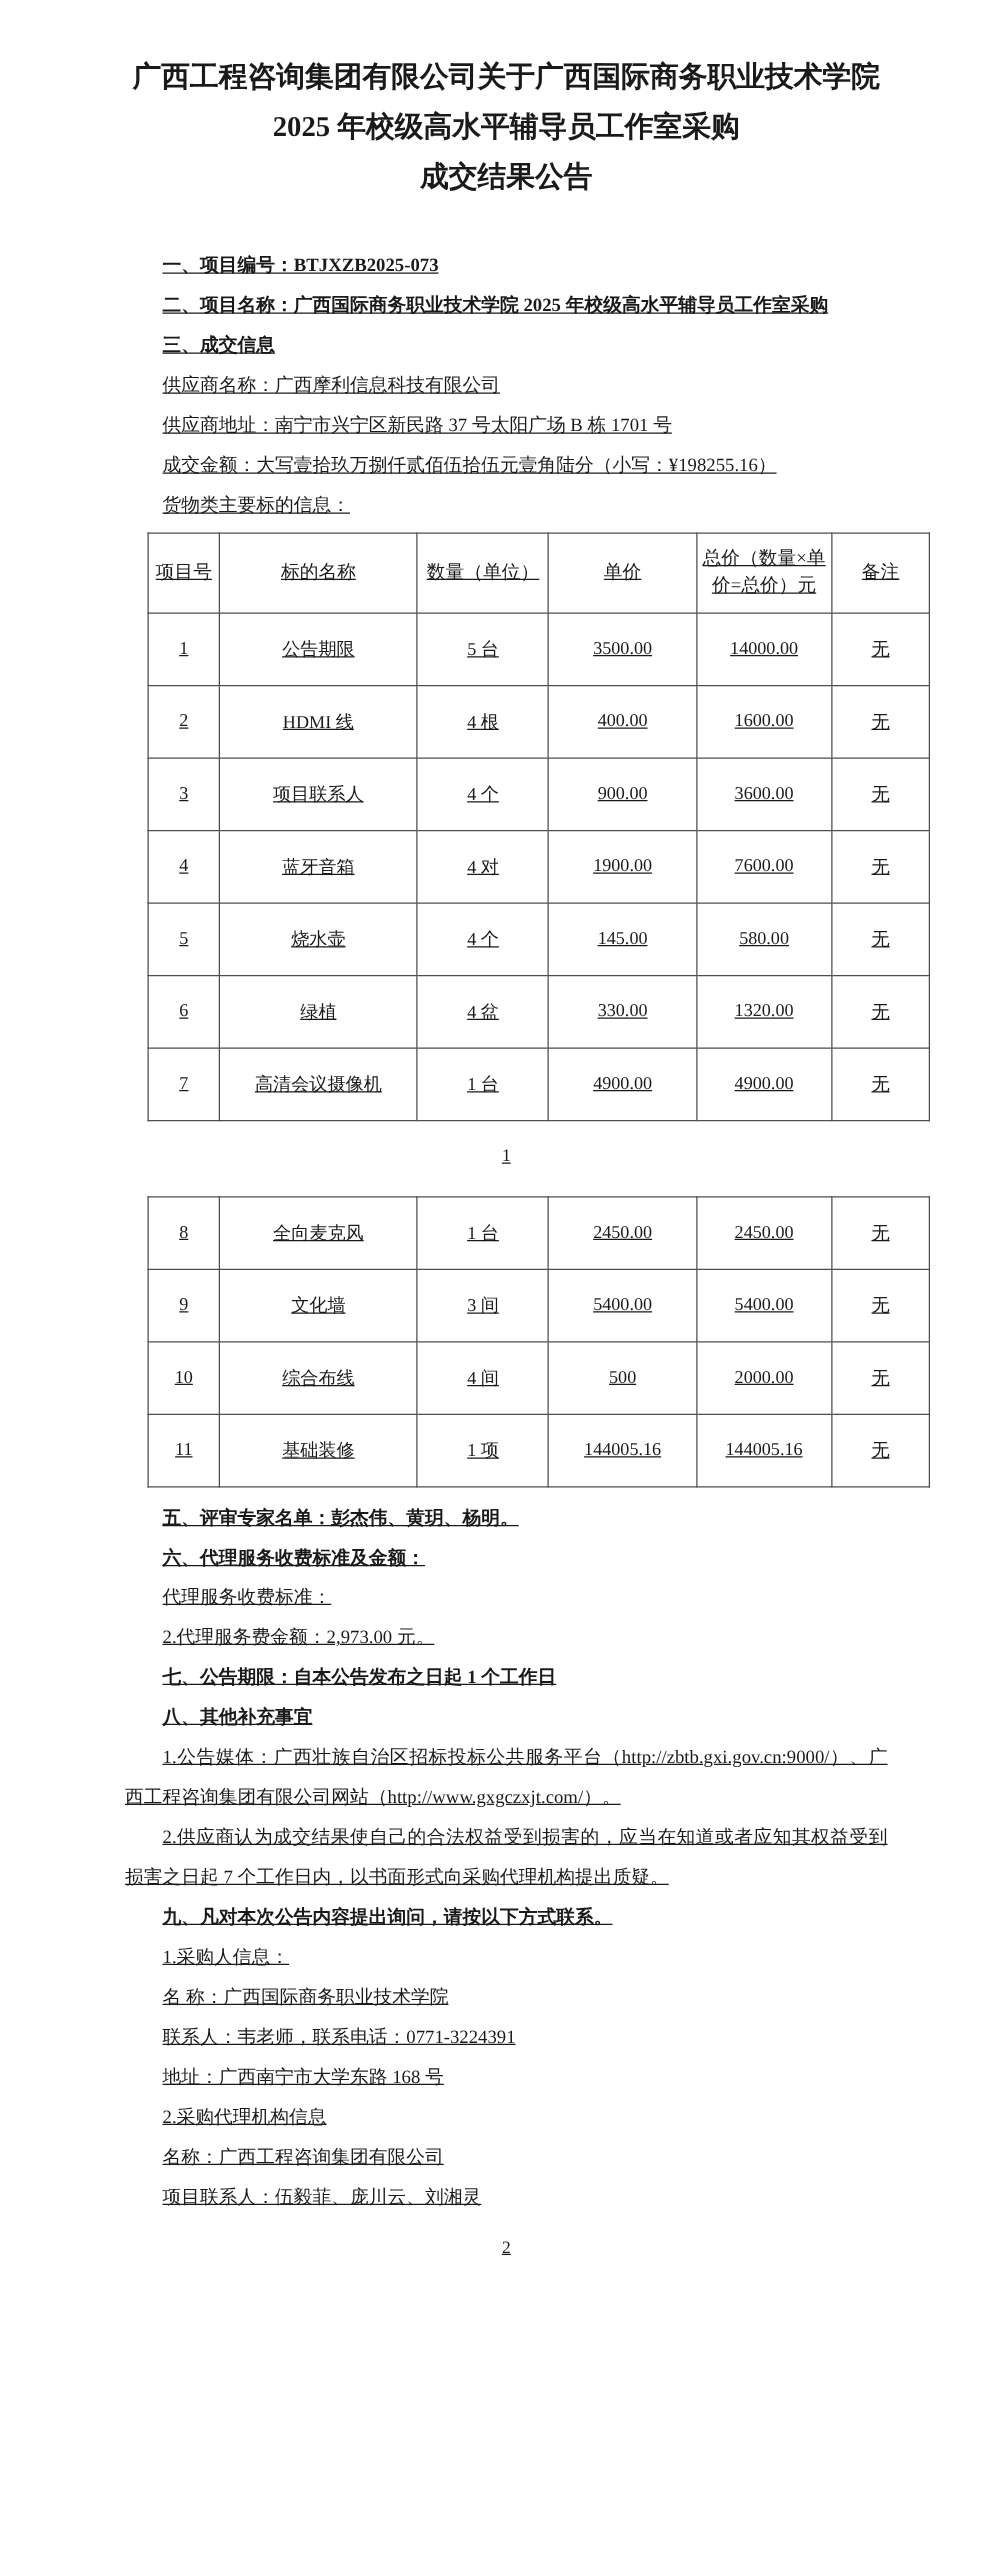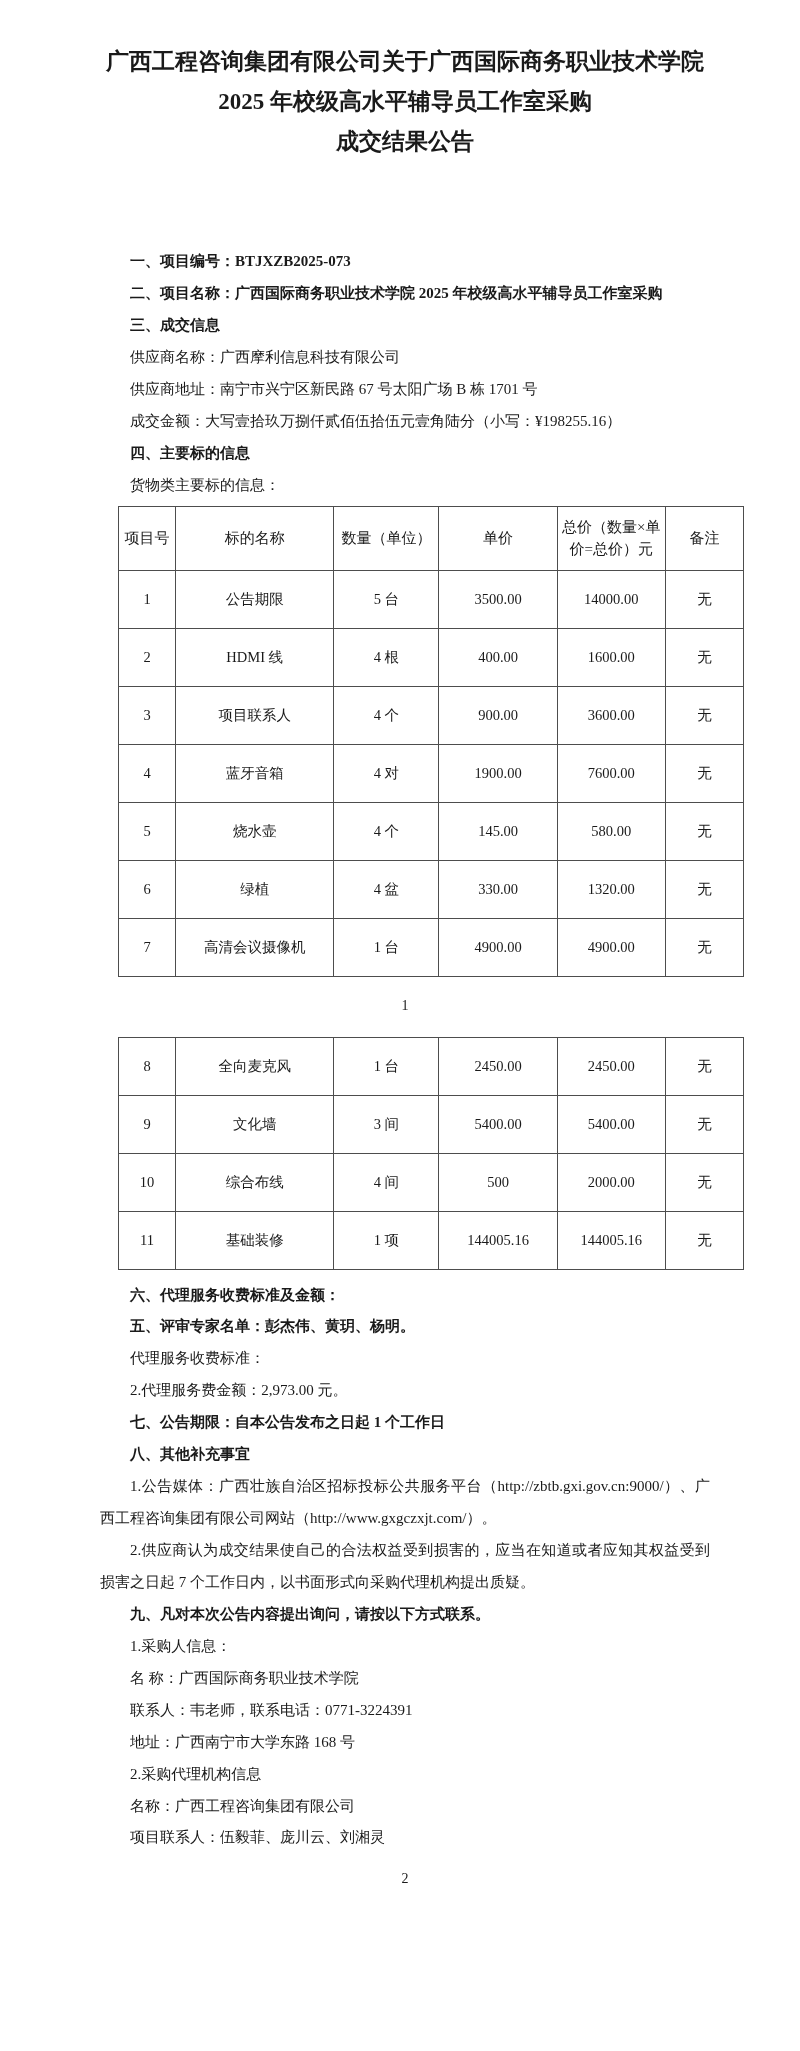--- a/index.html
+++ b/index.html
@@ -21,22 +21,23 @@
     padding: 42px 90px 0 100px;
   }
   .doc-title {
     margin: 0;
     font-size: 23px;
     font-weight: bold;
     text-align: center;
     line-height: 40px;
   }
   .content {
-    margin-top: 84px;
+    margin-top: 36px;
     font-size: 15px;
+    text-decoration: underline;
   }
   .content p {
     margin: 0;
     line-height: 2.13;
     text-indent: 2em;
     text-align: justify;
   }
   .content p.heading {
     font-weight: bold;
   }
@@ -88,23 +89,22 @@
     <div>2025 年校级高水平辅导员工作室采购</div>
     <div>成交结果公告</div>
   </h1>
 
   <div class="content">
 
     <p class="heading">一、项目编号：BTJXZB2025-073</p>
     <p class="heading">二、项目名称：广西国际商务职业技术学院 2025 年校级高水平辅导员工作室采购</p>
     <p class="heading">三、成交信息</p>
     <p>供应商名称：广西摩利信息科技有限公司</p>
-    <p>供应商地址：南宁市兴宁区新民路 67 号太阳广场 B 栋 1701 号</p>
+    <p>供应商地址：南宁市兴宁区新民路 37 号太阳广场 B 栋 1701 号</p>
     <p>成交金额：大写壹拾玖万捌仟贰佰伍拾伍元壹角陆分（小写：¥198255.16）</p>
-    <p class="heading">四、主要标的信息</p>
     <p>货物类主要标的信息：</p>
 
     <table class="goods">
       <colgroup>
         <col style="width:57px">
           <col style="width:158px">
           <col style="width:105px">
         <col style="width:118px">
           <col style="width:108px">
           <col style="width:78px">
@@ -219,22 +219,22 @@
             <td>11</td>
             <td>基础装修</td>
             <td>1 项</td>
             <td>144005.16</td>
             <td>144005.16</td>
             <td>无</td>
           </tr>
         </tbody>
     </table>
 
+    <p class="heading">五、评审专家名单：彭杰伟、黄玥、杨明。</p>
     <p class="heading">六、代理服务收费标准及金额：</p>
-    <p class="heading">五、评审专家名单：彭杰伟、黄玥、杨明。</p>
     <p>代理服务收费标准：</p>
     <p>2.代理服务费金额：2,973.00 元。</p>
     <p class="heading">七、公告期限：自本公告发布之日起 1 个工作日</p>
     <p class="heading">八、其他补充事宜</p>
     <p>1.公告媒体：广西壮族自治区招标投标公共服务平台（http://zbtb.gxi.gov.cn:9000/）、广西工程咨询集团有限公司网站（http://www.gxgczxjt.com/）。</p>
     <p>2.供应商认为成交结果使自己的合法权益受到损害的，应当在知道或者应知其权益受到损害之日起 7 个工作日内，以书面形式向采购代理机构提出质疑。</p>
     <p class="heading">九、凡对本次公告内容提出询问，请按以下方式联系。</p>
     <p>1.采购人信息：</p>
     <p>名 称：广西国际商务职业技术学院</p>
     <p>联系人：韦老师，联系电话：0771-3224391</p>

